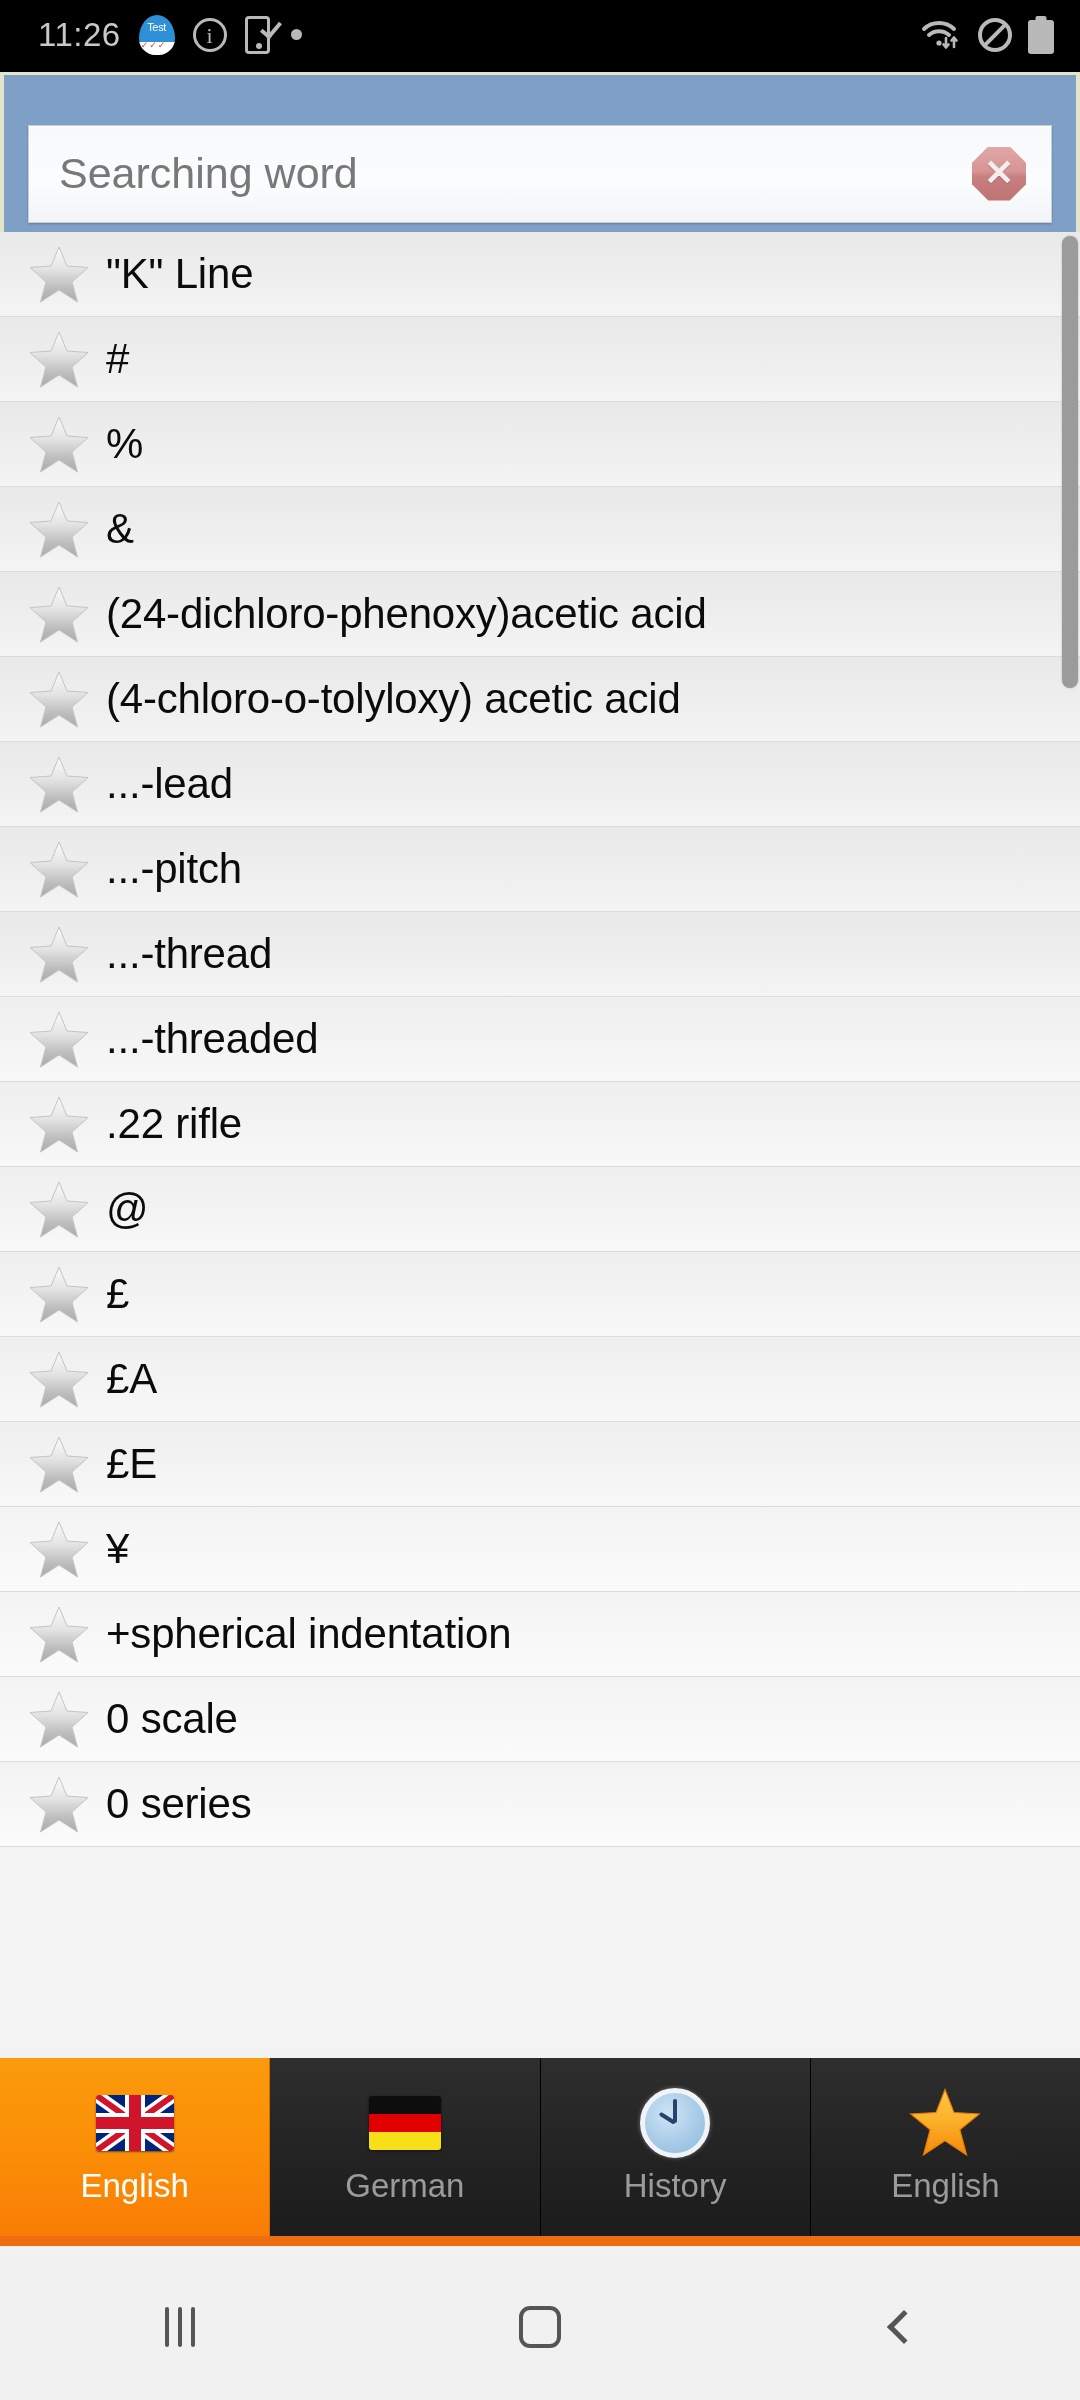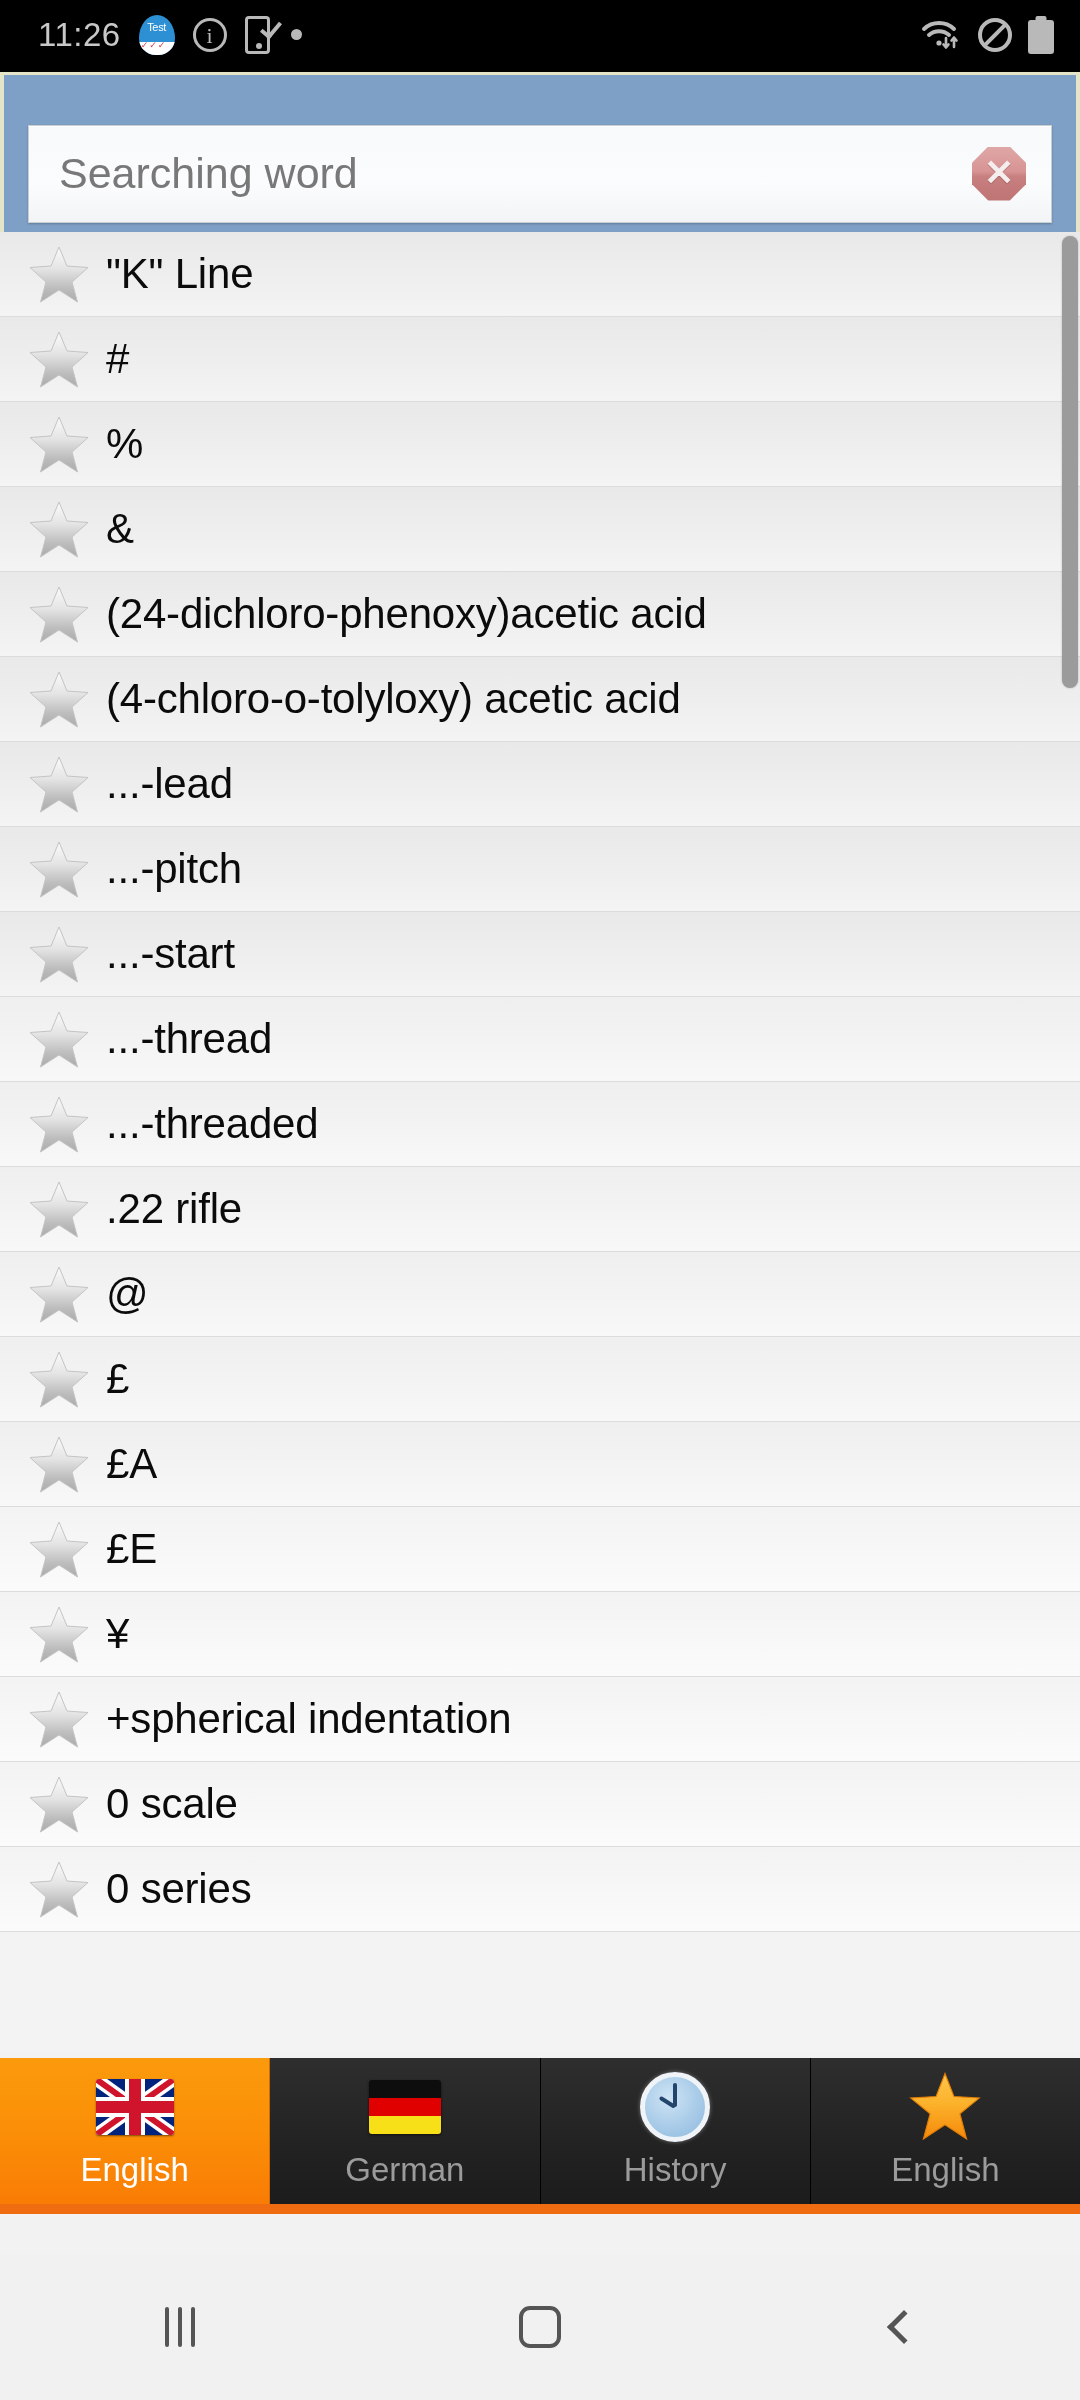--- a/index.html
+++ b/index.html
@@ -138,21 +138,21 @@
     position:absolute; right:0; top:0; width:18px; height:100%;
   }
   .scrollbar-thumb{
     position:absolute; right:2px; top:4px; width:16px; height:452px;
     background:#9b9b9b; border-radius:9px;
     box-shadow:0 0 2px rgba(0,0,0,.25);
   }
 
   
   .tabbar{
-    position:absolute; left:0; top:2058px; width:1080px; height:156px;
+    position:absolute; left:0; top:2058px; width:1080px; height:188px;
     display:flex; border-bottom:10px solid #ef6c10; background:#262626;
   }
   .tab{
     flex:1; position:relative; display:flex; flex-direction:column;
     align-items:center; justify-content:center; gap:10px;
     background:linear-gradient(180deg,#2e2e2e 0%,#232323 55%,#1c1c1c 100%);
     border-right:1px solid #000;
     cursor:pointer;
   }
   .tab:last-child{ border-right:none; }
@@ -397,36 +397,20 @@
                   <stop offset="0%" stop-color="#fbfbfb"></stop>
                   <stop offset="40%" stop-color="#e4e4e4"></stop>
                   <stop offset="75%" stop-color="#bdbdbd"></stop>
                   <stop offset="100%" stop-color="#ababab"></stop>
                 </linearGradient>
               </defs>
               <path d="M31 3 L39 22 L60 23.5 L44 38 L49.5 58 L31 46 L12.5 58 L18 38 L2 23.5 L23 22 Z" fill="url(#gs)" stroke="#c4c4c4" stroke-width="1"></path>
             </svg>
           </div>
           <div class="row-label">...-pitch</div>
-        </div>
-        <div class="row">
-          <div class="star-gray">
-            <svg width="62" height="60" viewBox="0 0 62 60">
-              <defs>
-                <linearGradient id="gs" x1="0" y1="0" x2="0" y2="1">
-                  <stop offset="0%" stop-color="#fbfbfb"></stop>
-                  <stop offset="40%" stop-color="#e4e4e4"></stop>
-                  <stop offset="75%" stop-color="#bdbdbd"></stop>
-                  <stop offset="100%" stop-color="#ababab"></stop>
-                </linearGradient>
-              </defs>
-              <path d="M31 3 L39 22 L60 23.5 L44 38 L49.5 58 L31 46 L12.5 58 L18 38 L2 23.5 L23 22 Z" fill="url(#gs)" stroke="#c4c4c4" stroke-width="1"></path>
-            </svg>
-          </div>
-          <div class="row-label">...-start</div>
         </div>
         <div class="row">
           <div class="star-gray">
             <svg width="62" height="60" viewBox="0 0 62 60">
               <defs>
                 <linearGradient id="gs" x1="0" y1="0" x2="0" y2="1">
                   <stop offset="0%" stop-color="#fbfbfb"></stop>
                   <stop offset="40%" stop-color="#e4e4e4"></stop>
                   <stop offset="75%" stop-color="#bdbdbd"></stop>
                   <stop offset="100%" stop-color="#ababab"></stop>

